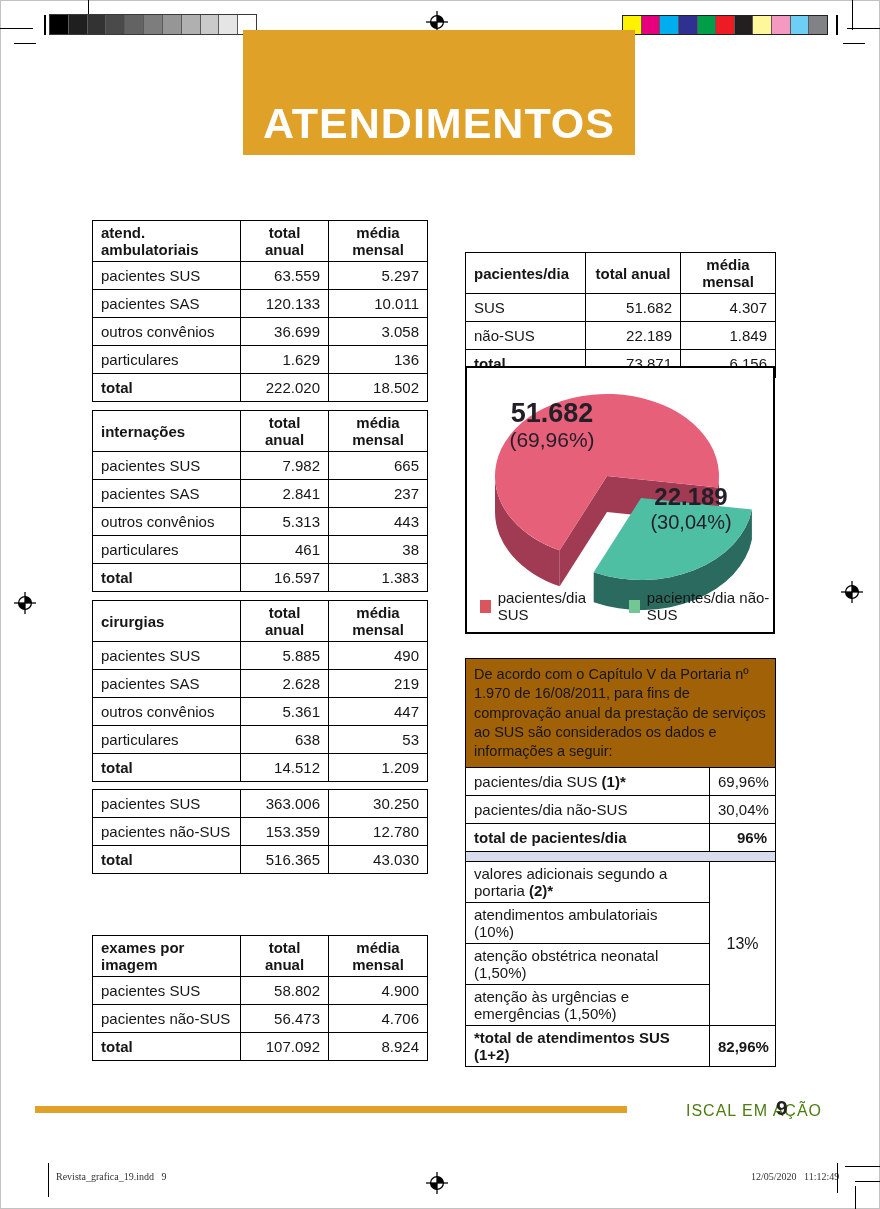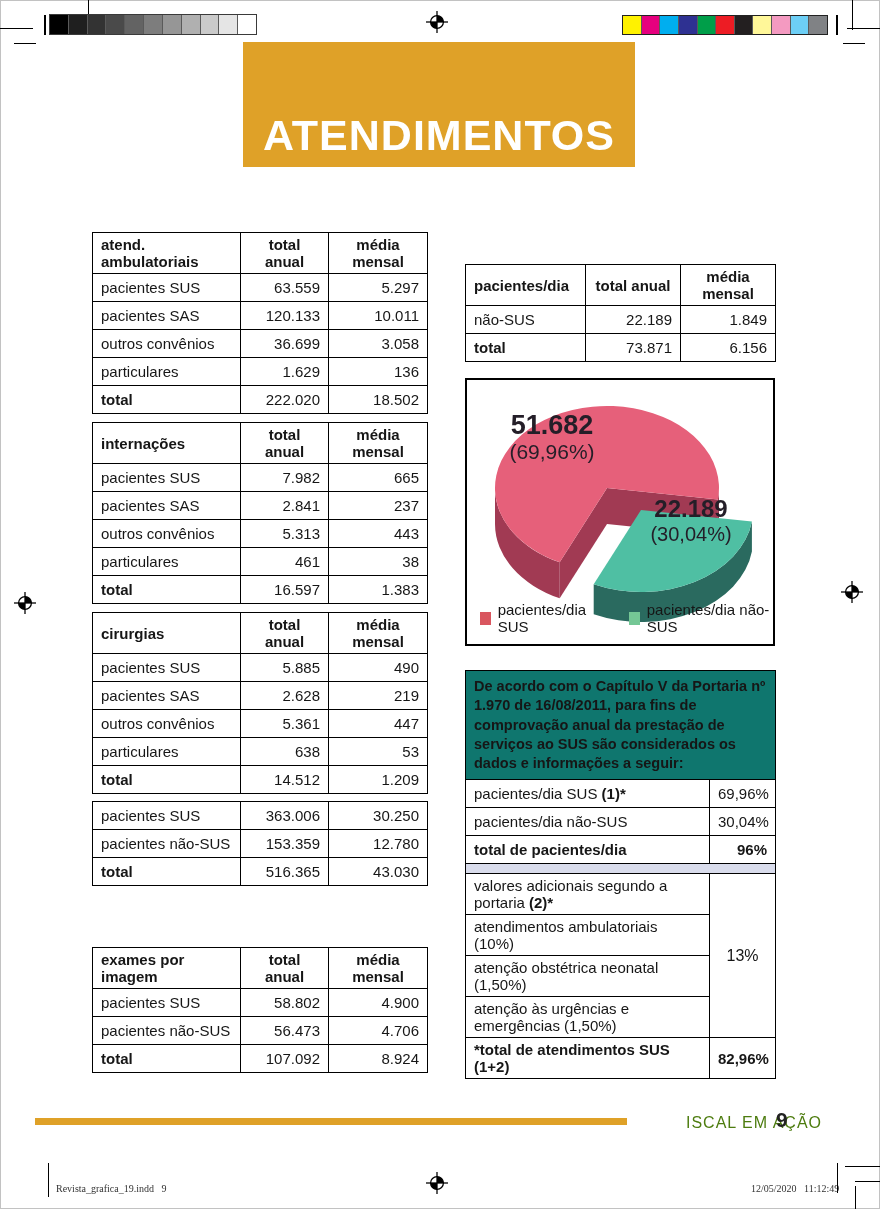--- a/index.html
+++ b/index.html
@@ -1,20 +1,20 @@
 <!DOCTYPE html>
 <html><head>
 <meta charset="utf-8">
 <style>
   html,body{margin:0;padding:0;}
   body{
     width:880px;height:1209px;position:relative;background:#fff;
     font-family:"Liberation Sans",sans-serif;color:#161616;overflow:hidden;
   }
-  .abs{position:absolute;margin-top:12px;}
+  .abs{position:absolute;}
   .page-frame{position:absolute;inset:0;border:1px solid #c2c2c2;pointer-events:none;}
 
   
   .mark{position:absolute;background:#000;}
   .cal-strip{position:absolute;display:flex;border:1px solid #3a3a3a;box-sizing:border-box;}
   .cal-cell{flex:1;height:100%;border-right:1px solid #5a5a5a;}
   .cal-cell:last-child{border-right:none;}
   .regmark{position:absolute;width:22px;height:22px;}
 
   
@@ -319,20 +319,25 @@
       <col class="n">
       <col class="n">
     </colgroup>
   <tbody>
       <tr class="hdr">
     <td>pacientes/dia</td>
     <td class="c">total anual</td>
     <td class="c">média mensal</td>
   </tr>
   <tr>
+        <td>SUS</td>
+        <td class="num">51.682</td>
+        <td class="num">4.307</td>
+      </tr>
+  <tr>
         <td>não-SUS</td>
         <td class="num">22.189</td>
         <td class="num">1.849</td>
       </tr>
   <tr class="total">
         <td>total</td>
         <td class="num">73.871</td>
         <td class="num">6.156</td>
       </tr>
 </tbody>
@@ -372,21 +377,21 @@
   </div>
 </div>
 
 <table class="portaria-table abs" style="left:465px;top:658px;">
   <colgroup>
       <col style="width:244px">
       <col style="width:66px">
     </colgroup>
   <tbody>
       <tr>
-    <td class="intro" colspan="2" style="background: #0f766e; font-weight: bold;">De acordo com o Capítulo V da Portaria nº 1.970 de 16/08/2011, para fins de comprovação anual da prestação de serviços ao SUS são considerados os dados e informações a seguir:</td>
+    <td class="intro" colspan="2" style="background: #a16207;">De acordo com o Capítulo V da Portaria nº 1.970 de 16/08/2011, para fins de comprovação anual da prestação de serviços ao SUS são considerados os dados e informações a seguir:</td>
   </tr>
   <tr>
     <td><span>pacientes/dia SUS </span><b>(1)*</b></td>
     <td class="pct">69,96%</td>
   </tr>
   <tr>
     <td><span>pacientes/dia não-SUS</span><b></b></td>
     <td class="pct">30,04%</td>
   </tr>
   <tr>

